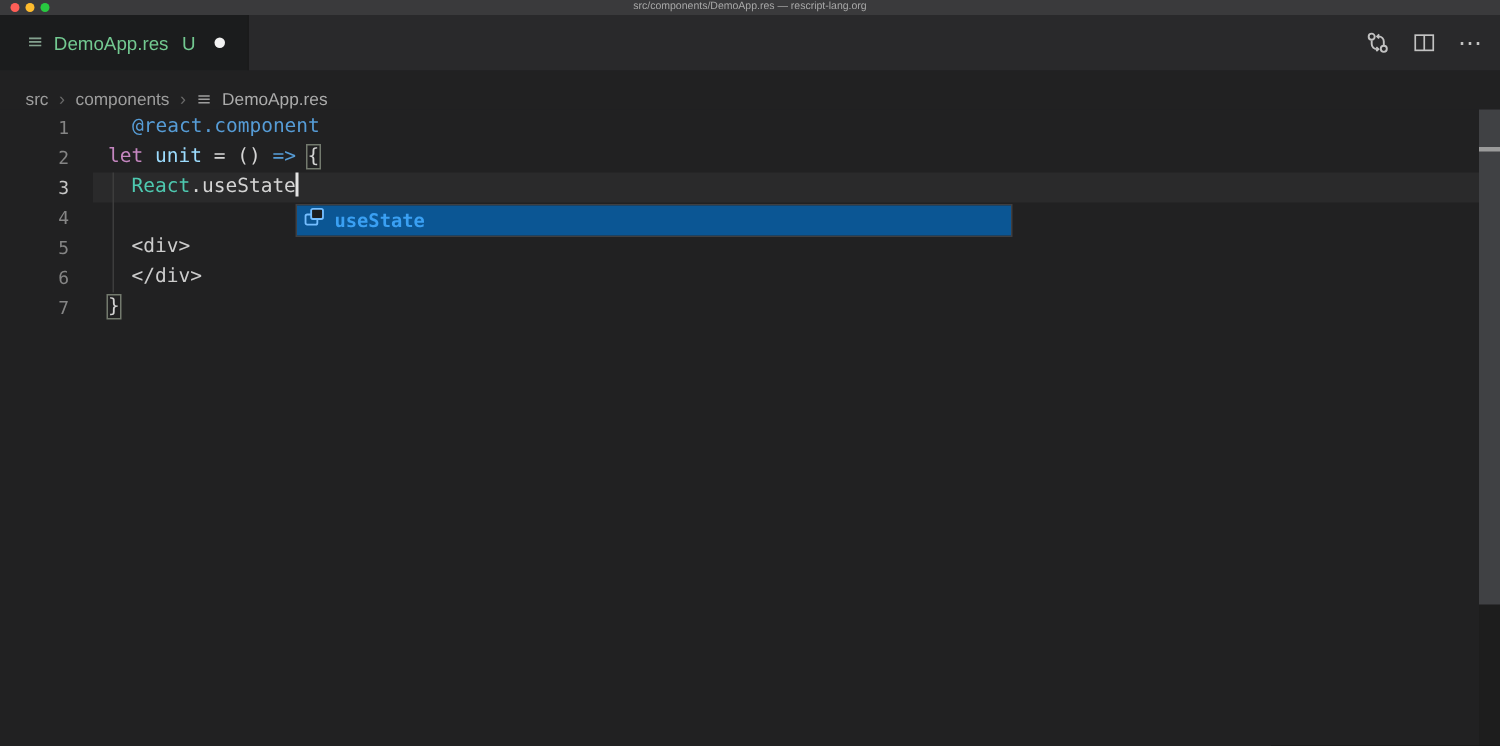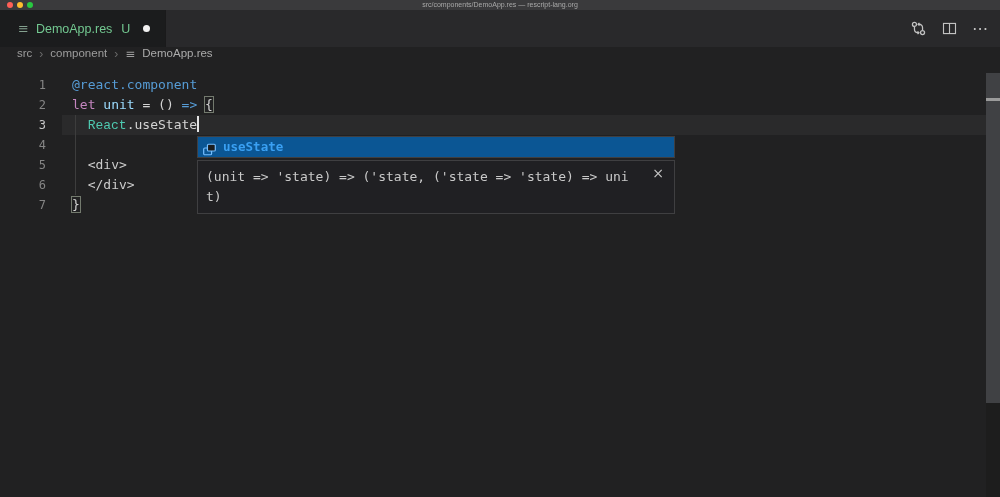--- a/index.html
+++ b/index.html
@@ -20,49 +20,49 @@
        align-items:center;padding-left:18px;box-sizing:border-box;border-right:1px solid #1a1a1b;cursor:pointer;}
   .tab-icon{font-size:13px;color:#84A18F;margin-right:7px;font-family:"DejaVu Sans",sans-serif;}
   .tab-label,.tab-badge{font-size:12.5px;color:var(--git-untracked-green);}
   .tab-badge{margin-left:9px;}
   .dirty-dot{width:7px;height:7px;border-radius:50%;background:#F2F2F2;margin-left:13px;}
   .tab-actions{position:absolute;right:12px;top:0;height:37px;display:flex;align-items:center;gap:15px;}
   .action{display:flex;align-items:center;cursor:pointer;}
   .more-icon{font-size:16px;color:#C2C2C2;font-family:"DejaVu Sans",sans-serif;line-height:1;}
 
   
-  .breadcrumb{position:absolute;left:0;top:47px;width:100%;height:26px;display:flex;align-items:flex-start;
+  .breadcrumb{position:absolute;left:0;top:47px;width:100%;height:26px;display:flex;align-items:flex-end;
               padding-left:17px;box-sizing:border-box;font-size:11.5px;color:#9D9D9D;gap:7px;background:#212122;}
   .bc-item{cursor:pointer;}
   .bc-sep{color:#6A6A6A;font-size:12px;}
   .bc-file-icon{color:#9D9D9D;font-size:12px;font-family:"DejaVu Sans",sans-serif;}
   .bc-file{color:#ABABAB;cursor:pointer;}
 
   
   .editor{position:absolute;left:0;top:73px;width:100%;height:424px;background:#212122;}
   .current-line{position:absolute;left:62px;right:14px;top:42px;height:20px;background:rgba(255,255,255,.045);}
   .indent-guide{position:absolute;left:75px;top:42px;width:1px;height:80px;background:#3D3D3D;}
   .code-line{position:absolute;left:0;width:100%;height:20px;display:flex;}
   .ln{width:46px;text-align:right;font:12px/20px "DejaVu Sans Mono",monospace;color:var(--line-number);flex:none;}
   .ln.active{color:var(--line-number-active);}
   .lc{margin:0 0 0 26px;font:13px/20px "DejaVu Sans Mono",monospace;color:var(--plain-text);}
   .cursor{display:inline-block;width:2px;height:16px;background:#E3E3E3;vertical-align:-3px;}
-  .tok-attr{color:var(--accent-blue);}
+  .tok-attr{color:var(--accent-blue);margin-left:16px;}
   .tok-kw{color:var(--keyword-pink);}
   .tok-var{color:var(--variable-blue);}
   .tok-pl{color:var(--plain-text);}
   .tok-op{color:var(--accent-blue);}
-  .tok-mod{color:var(--module-teal);font-family:Liberation Mono, monospace;}
+  .tok-mod{color:var(--module-teal);}
   .tok-tag{color:var(--tag-gray);}
   .tok-brk{color:var(--plain-text);outline:1px solid rgba(160,170,152,.65);}
 
   
   .suggest{position:absolute;left:197px;top:63px;width:478px;box-sizing:border-box;}
   .sg-list{background:#29292C;border:1px solid #3F3F41;box-sizing:border-box;}
-  .sg-row{height:20px;display:flex;align-items:flex-end;padding:0 6px 0 4px;gap:6px;cursor:pointer;}
+  .sg-row{height:20px;display:flex;align-items:flex-start;padding:0 6px 0 4px;gap:6px;cursor:pointer;}
   .sg-row.selected{background:var(--selected-row-blue);}
   .sg-icon{flex:none;display:flex;}
   .sg-label{font:bold 12.5px/20px "DejaVu Sans Mono",monospace;color:#DADADA;white-space:pre;}
   .sg-label .m{color:var(--match-blue);}
   .sg-doc{margin-top:2px;background:#202023;border:1px solid #3F3F41;padding:6px 8px;position:relative;
           box-sizing:border-box;}
   .doc-text{width:425px;font:13px/20px "DejaVu Sans Mono",monospace;color:#C9C9C9;white-space:pre-wrap;
             word-break:break-all;}
   .doc-close{position:absolute;right:10px;top:5px;font-size:14px;line-height:14px;color:#C5C5C5;cursor:pointer;
              font-family:"DejaVu Sans",sans-serif;}
@@ -110,21 +110,21 @@
             <path d="M8 2.6v10.8"></path>
         </svg>
       </span>
       <span class="action more-icon">⋯</span>
     </div>
   </div>
 
   <div class="breadcrumb">
     <span class="bc-item">src</span>
     <span class="bc-sep">›</span>
-    <span class="bc-item">component</span>
+    <span class="bc-item">components</span>
     <span class="bc-sep">›</span>
     <span class="bc-file-icon">≡</span>
     <span class="bc-file">DemoApp.res</span>
   </div>
 
   <div class="editor">
     <div class="current-line"></div>
     <div class="indent-guide"></div>
     <div id="code-lines">
         <div class="code-line" style="top: 2px;">
@@ -162,24 +162,20 @@
           <div class="sg-row selected">
             <span class="sg-icon">
               <svg width="15" height="15" viewBox="0 0 16 16" fill="none">
                 <rect x="1.8" y="6.4" width="8.4" height="7.2" rx="1.2" stroke="#75BEFF" stroke-width="1.3"></rect>
                 <rect x="5.8" y="2.4" width="8.4" height="7.2" rx="1.2" fill="#1b1c1d" stroke="#75BEFF" stroke-width="1.3"></rect>
               </svg>
             </span>
             <span class="sg-label"><span class="m">useState</span></span>
           </div>
         </div>
-      <div class="sg-doc">
-        <div class="doc-text">(unit =&gt; 'state) =&gt; ('state, ('state =&gt; 'state) =&gt; unit)</div>
-        <span class="doc-close">×</span>
-      </div>
     </div>
 
     <div class="sb-track">
       <div class="sb-slider"></div>
       <div class="sb-mark"></div>
     </div>
   </div>
 
 </div>
 

